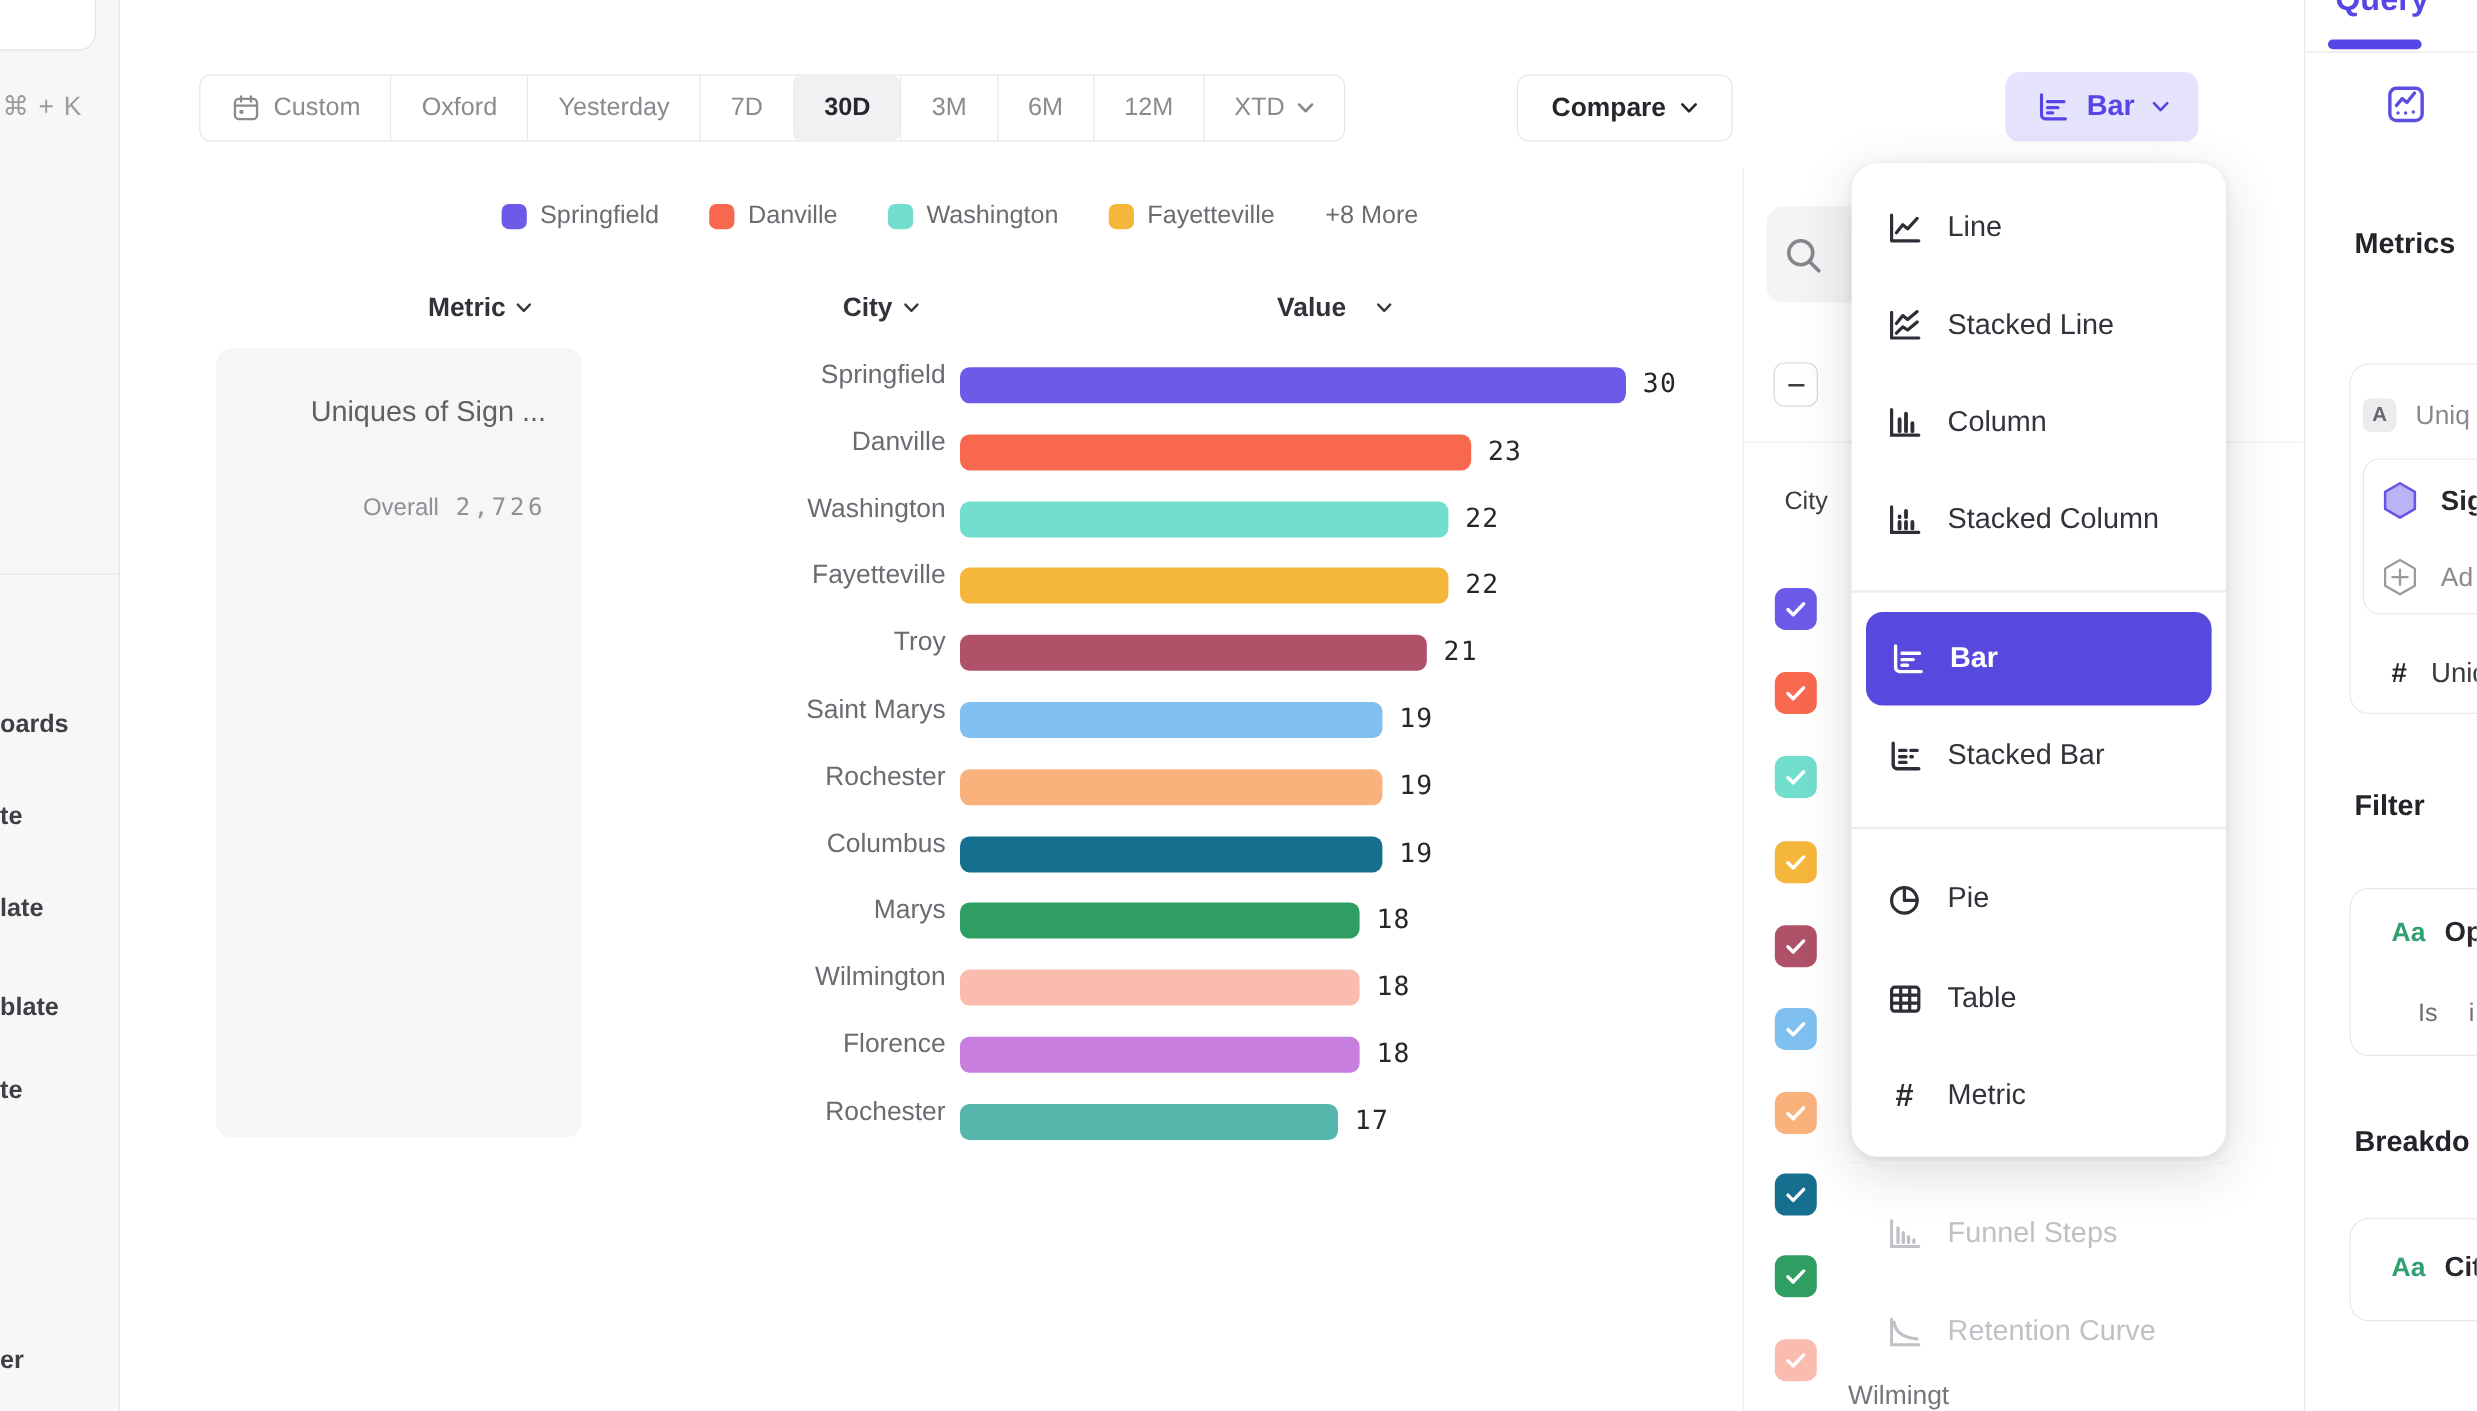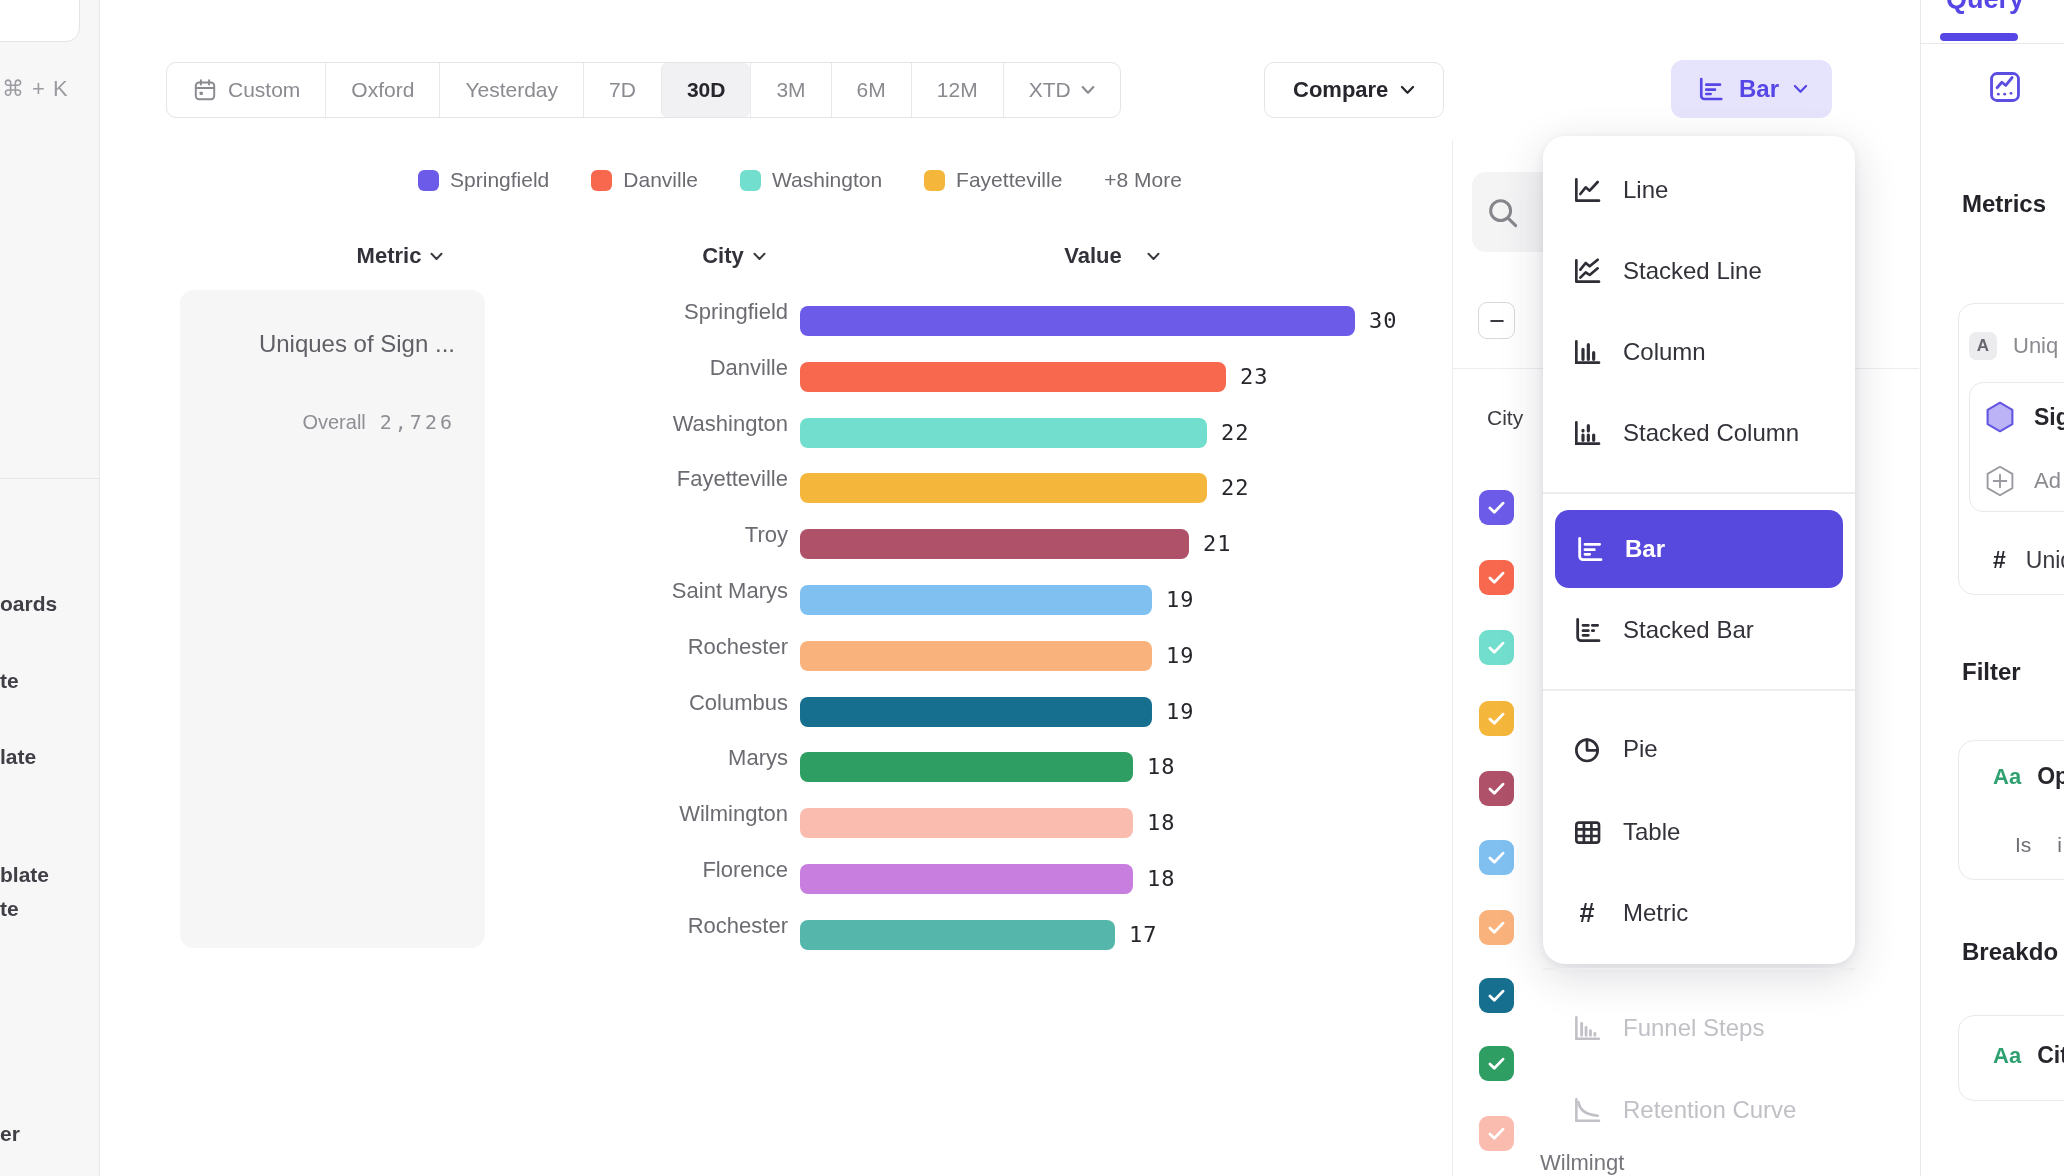--- a/index.html
+++ b/index.html
@@ -99,21 +99,21 @@
 
 <div class="stage">
 
   <div class="abs sidebar"></div>
   <div class="abs sidebar-searchbox"></div>
   <div class="abs cmdk">⌘ + K</div>
   <div class="abs sidebar-divider"></div>
   <div class="abs side-frag" style="top:592px">oards</div>
   <div class="abs side-frag" style="top:669px">te</div>
   <div class="abs side-frag" style="top:745px">late</div>
-  <div class="abs side-frag" style="top:863px">blate</div>
+  <div class="abs side-frag" style="top:828px">blate</div>
   <div class="abs side-frag" style="top:897px">te</div>
   <div class="abs side-frag" style="top:1122px">er</div>
 
   <div class="abs range-group">
     <div class="range-item">
       <span>
         <svg width="26" height="26" viewBox="0 0 24 24" fill="none" stroke="#8a8a90" stroke-width="1.8" stroke-linecap="round">
           <rect x="3.5" y="5" width="17" height="15.5" rx="3"></rect>
             <path d="M3.5 10.2h17M8.2 3v4M15.8 3v4"></path>
           <rect x="7" y="13.5" width="3" height="3" rx="0.6" fill="#8a8a90" stroke="none"></rect>

